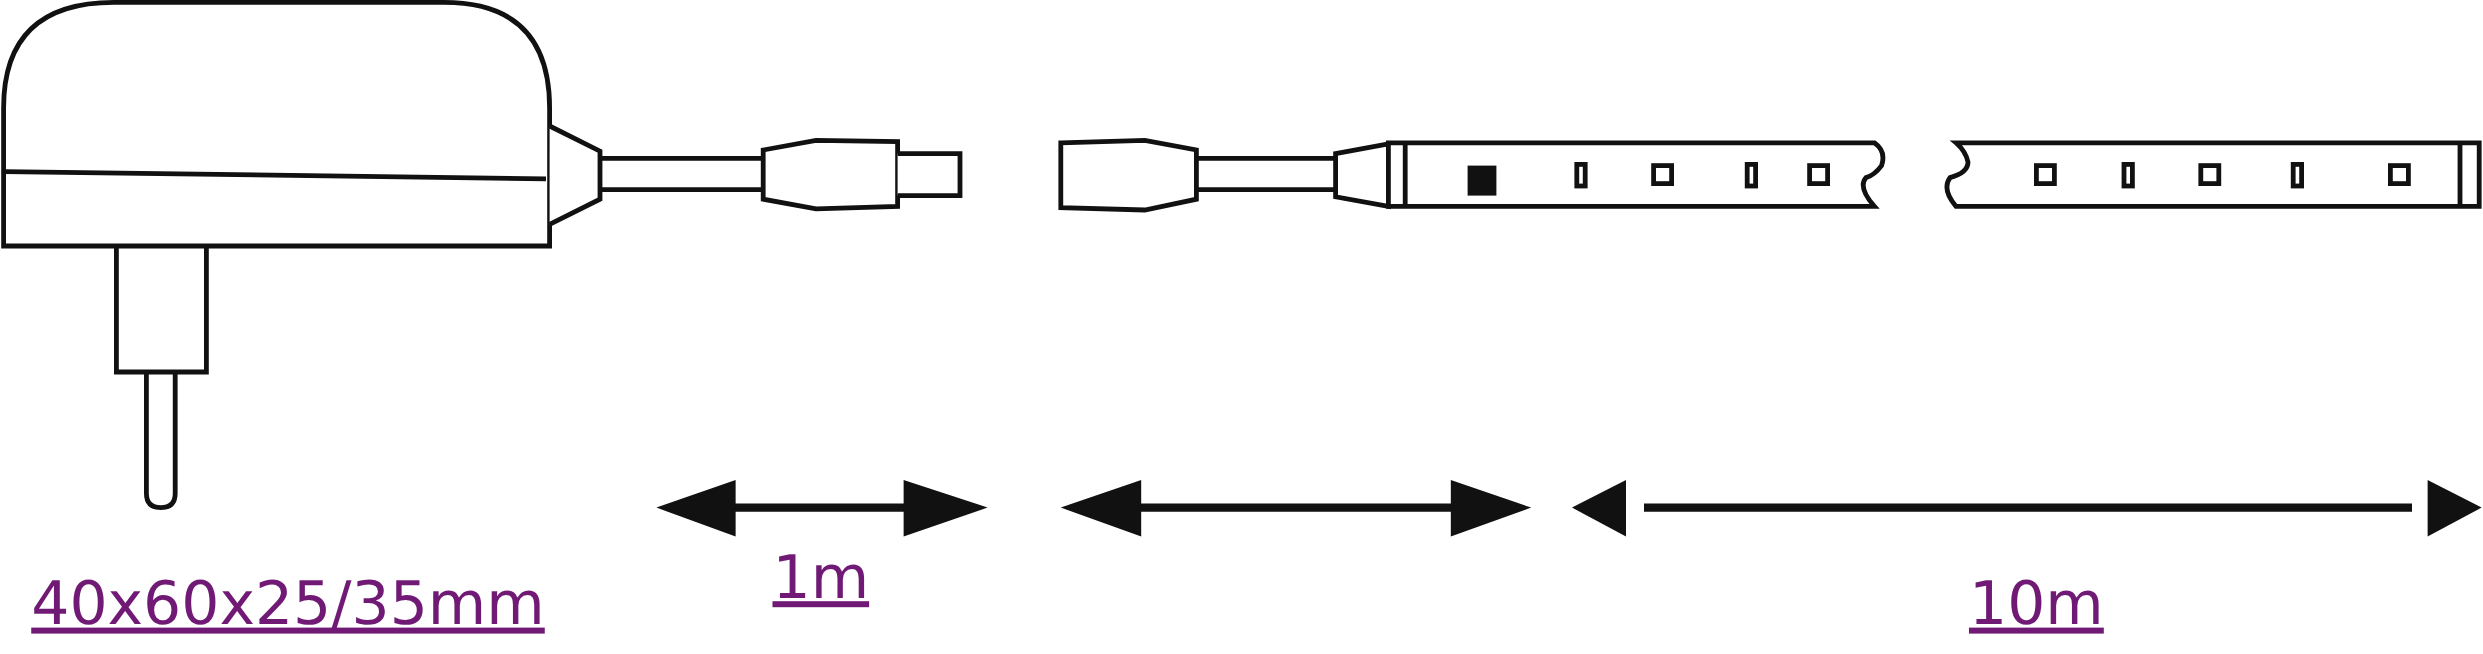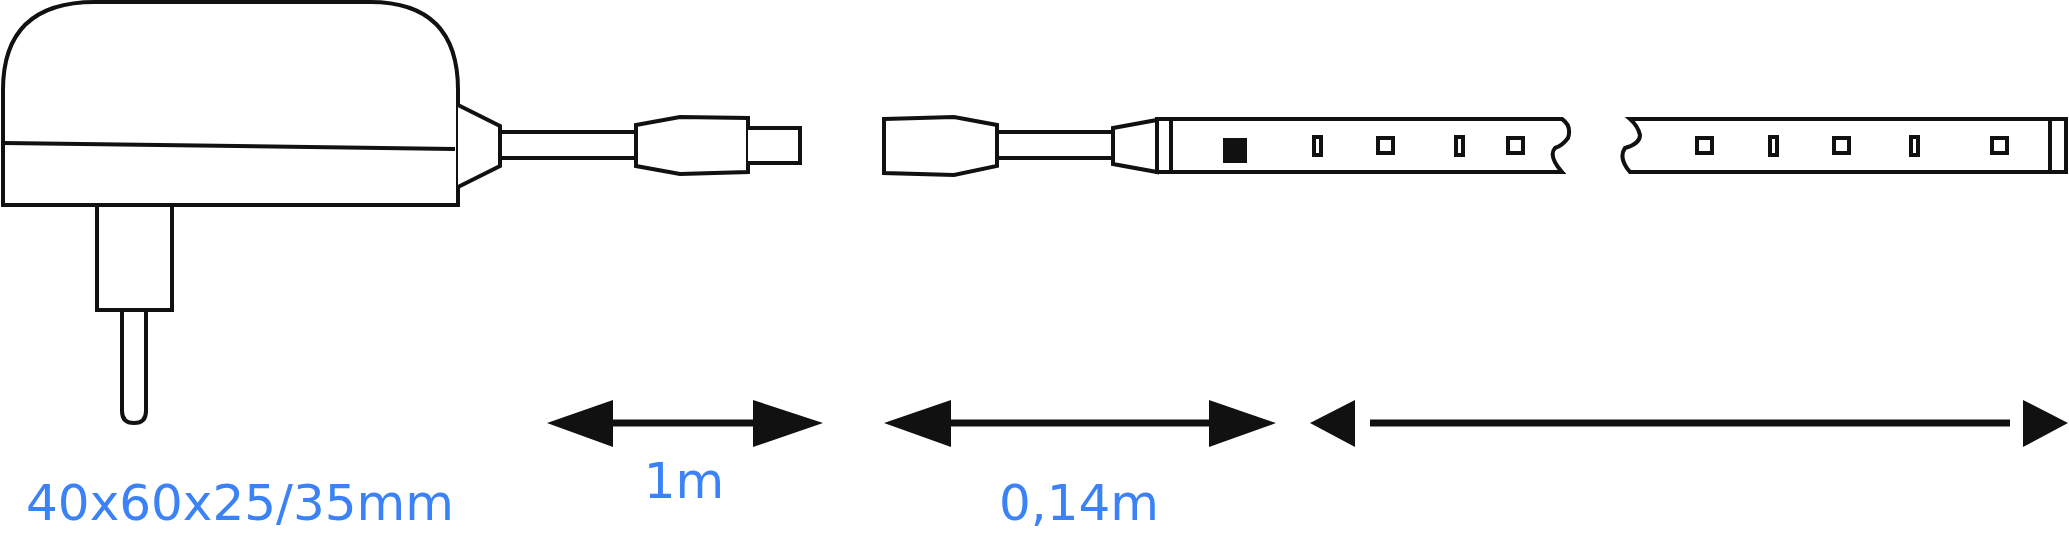--- a/index.html
+++ b/index.html
@@ -5,24 +5,25 @@
     html, body { margin: 0; padding: 0; background: #ffffff; }
     body { width: 2069px; height: 545px; position: relative; overflow: hidden; }
     #diagram { position: absolute; left: 0; top: 0; width: 2069px; height: 545px; }
     .stroke { fill: none; stroke: #111111; stroke-width: 4; stroke-linejoin: miter; }
     .stroke-fill { fill: #ffffff; stroke: #111111; stroke-width: 4; stroke-linejoin: miter; }
     .solid { fill: #111111; stroke: none; }
     .label {
       position: absolute;
       font-family: "DejaVu Sans", sans-serif;
       font-size: 50px;
-      color: #3b82f6;
+      color: #701a75;
       line-height: 1;
       white-space: nowrap;
       transform: translateX(-50%);
+      text-decoration: underline;
     }
   </style>
 </head>
 <body>
 
 <div id="diagram">
   <svg width="2069" height="545" viewBox="0 0 2069 545" xmlns="http://www.w3.org/2000/svg">
 
     <g>
 
@@ -82,14 +83,14 @@
     <g>
       <line x1="1370" y1="423" x2="2010" y2="423" stroke="#111111" stroke-width="7"></line>
       <polygon class="solid" points="1310,423 1355,400 1355,447"></polygon>
       <polygon class="solid" points="2068,423 2023,400 2023,447"></polygon>
     </g>
   </svg>
 
   
   <div class="label" style="left:240px; top:478px;">40x60x25/35mm</div>
   <div class="label" style="left:684px; top:456px;">1m</div>
-  <div class="label" style="left:1079px; top:478px;">0,14m</div>
+  <div class="label" style="left:1697px; top:478px;">10m</div>
 </div>
 
 </body></html>

